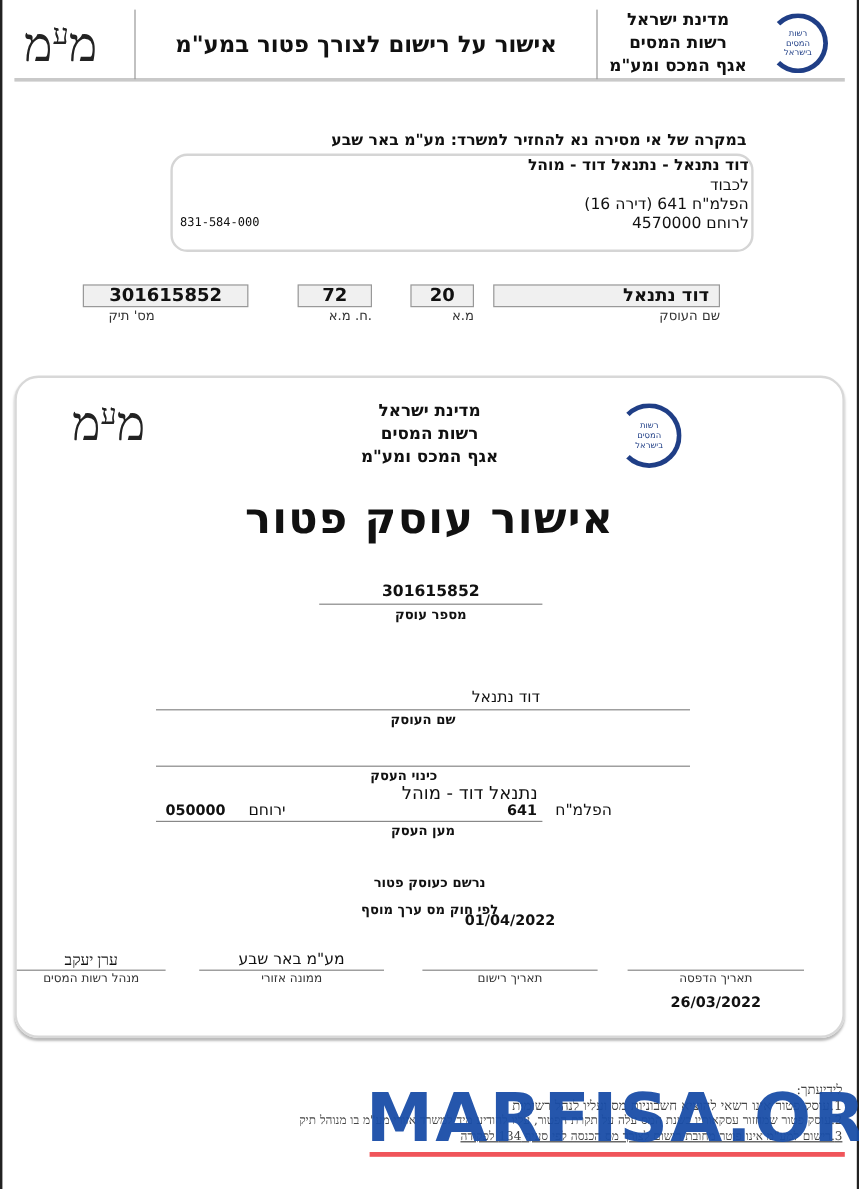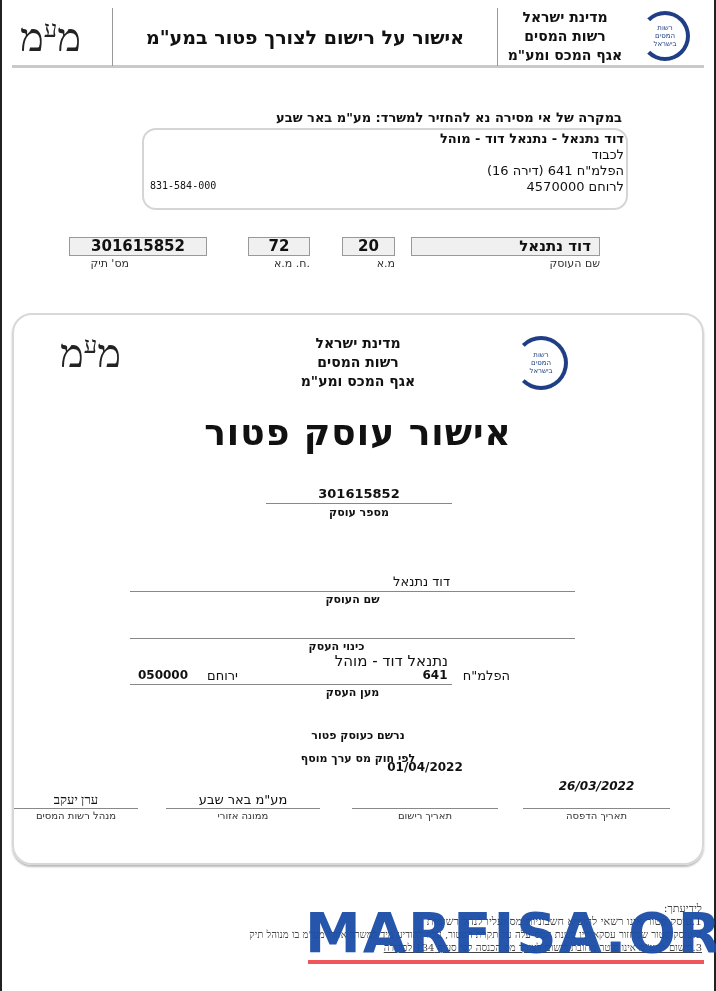--- a/index.html
+++ b/index.html
@@ -124,21 +124,21 @@
 <div class="abs val rtl" style="left:200px; top:668px; width:45px;">ירוחם</div>
 <div class="abs val" style="left:135px; top:668px; width:56px; font-weight:bold; font-size:12px;">050000</div>
 <div class="abs uline" style="left:130px; top:684px; width:322px;"></div>
 <div class="abs lbl rtl" style="left:130px; top:686px; width:445px;">מען העסק</div>
 
 <div class="abs reg-lines rtl">
   <div>נרשם כעוסק פטור</div>
   <div>לפי חוק מס ערך מוסף</div>
 </div>
 
-<div class="abs sig-val" style="left:523px; top:779px; width:147px; font-weight:bold;font-style:italic;">26/03/2022</div>
+<div class="abs sig-val" style="left:523px; top:828px; width:147px; font-weight:bold;">26/03/2022</div>
 <div class="abs uline" style="left:523px; top:808px; width:147px;"></div>
 <div class="abs sig-lbl rtl" style="left:523px; top:810px; width:147px;">תאריך הדפסה</div>
 
 <div class="abs sig-val" style="left:352px; top:760px; width:146px; font-weight:bold;">01/04/2022</div>
 <div class="abs uline" style="left:352px; top:808px; width:146px;"></div>
 <div class="abs sig-lbl rtl" style="left:352px; top:810px; width:146px;">תאריך רישום</div>
 
 <div class="abs sig-val rtl" style="left:166px; top:792px; width:154px; font-size:13px;">מע"מ באר שבע</div>
 <div class="abs uline" style="left:166px; top:808px; width:154px;"></div>
 <div class="abs sig-lbl rtl" style="left:166px; top:810px; width:154px;">ממונה אזורי</div>

